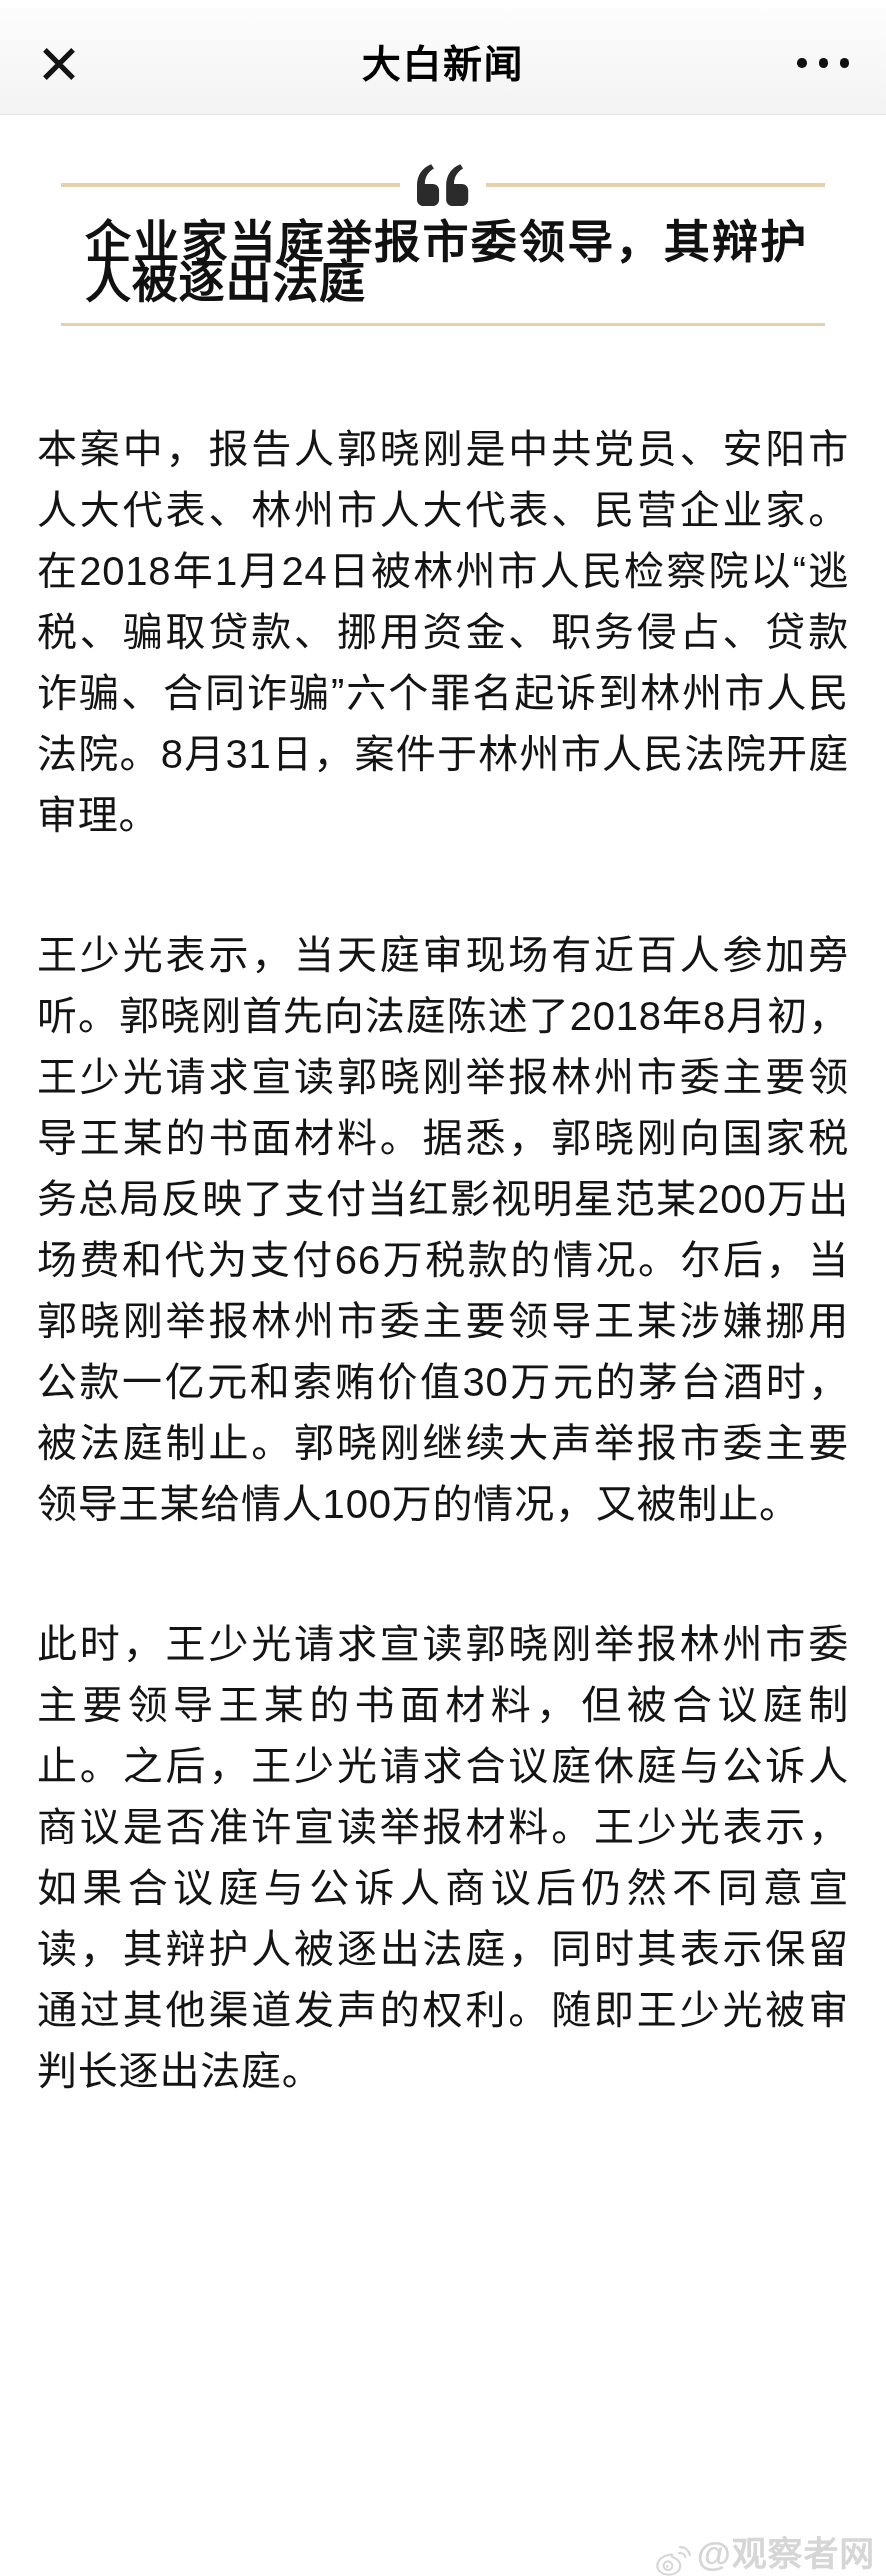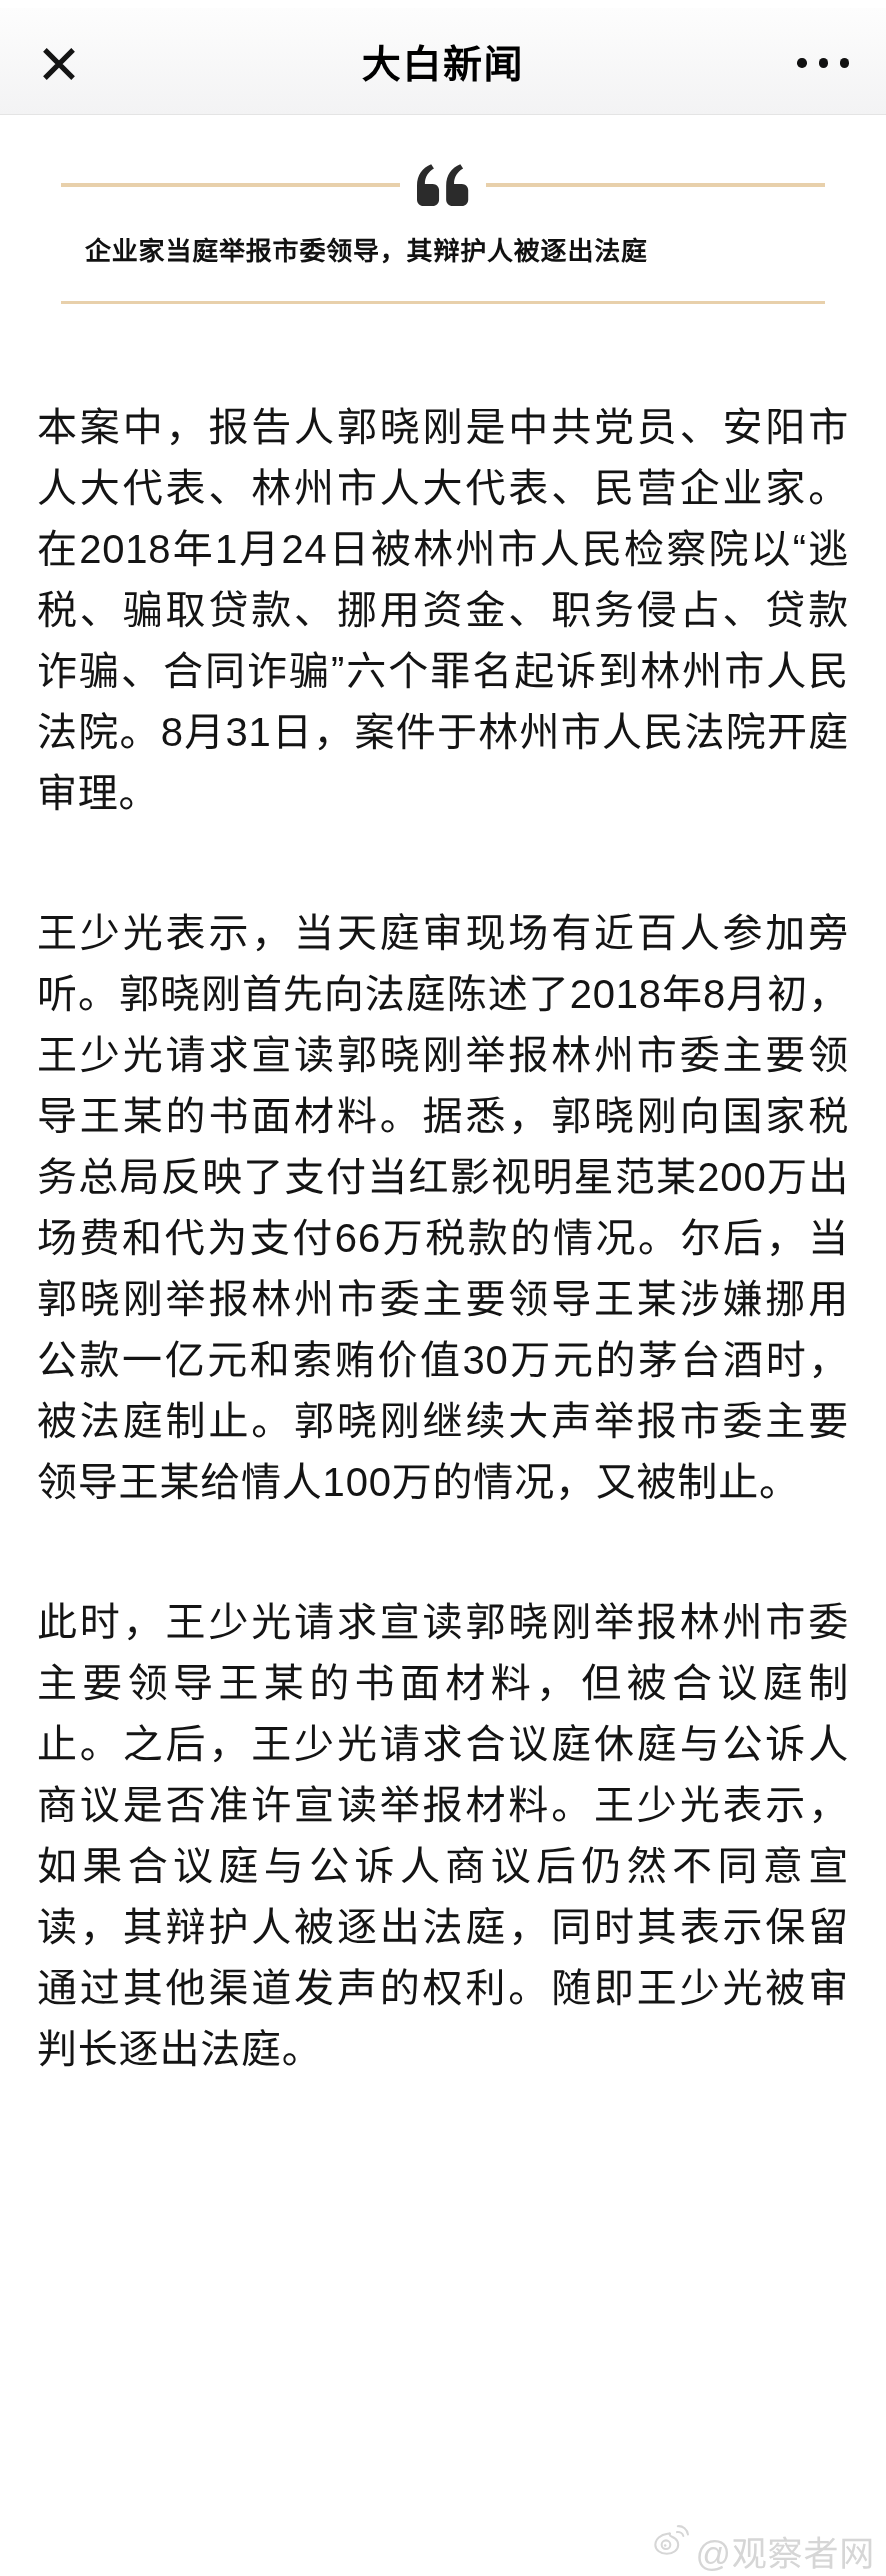--- a/index.html
+++ b/index.html
@@ -73,23 +73,23 @@
     height: 52px;
   }
   .quote-row .tan-line {
     flex: 1;
     height: 3.9px;
     background: #e8d0ab;
   }
   .quote-glyph { margin: 0 17.3px; line-height: 0; }
   .headline {
     margin: 11px 79px 0 85px;
-    font-size: 26px;
+    font-size: 46px;
     font-weight: 700;
-    line-height: 58px;
+    line-height: 40px;
     letter-spacing: 0.8px;
     color: #111111;
     text-align: justify;
   }
   .tan-line-bottom {
     margin: 20.5px 61px 0 61px;
     height: 3.9px;
     background: #e8d0ab;
   }
 
@@ -107,25 +107,25 @@
     text-align: justify;
     text-justify: inter-ideograph;
   }
 
   
   .watermark {
     position: absolute;
     right: 11px;
     bottom: 7.9px;
     display: flex;
-    align-items: flex-start;
+    align-items: flex-end;
     gap: 6.3px;
     color: #d6d6d6;
     font-size: 35px;
-    font-weight: 400;
+    font-weight: 700;
     letter-spacing: 0.8px;
     user-select: none;
   }
   .watermark svg { display: block; }
 </style>
 </head>
 <body>
 
 <div class="screen">
 

